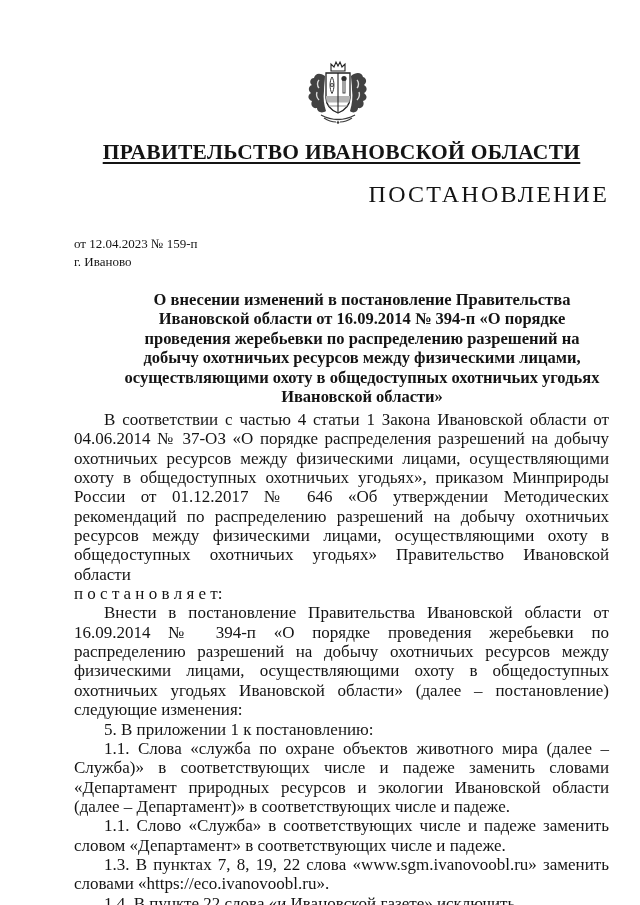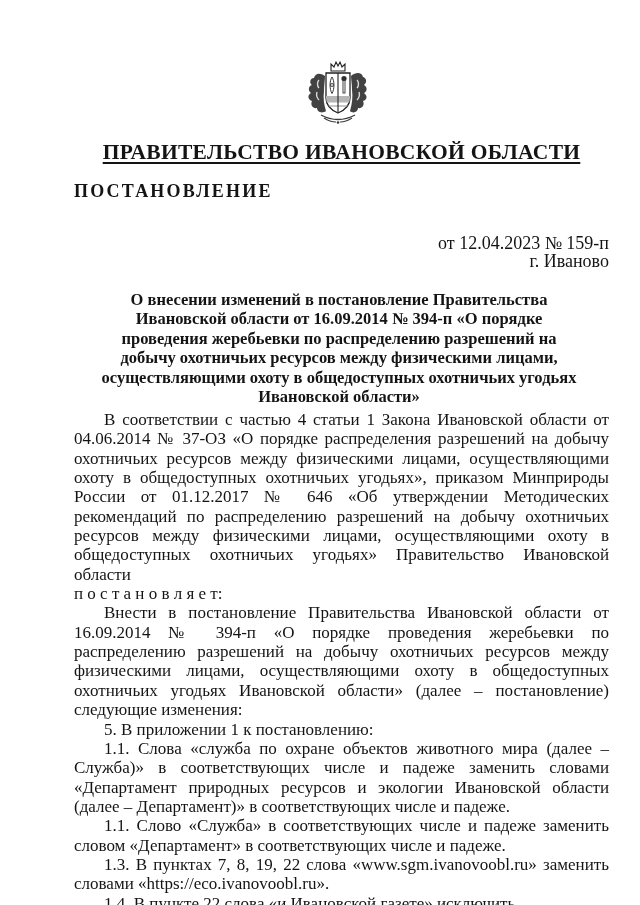--- a/index.html
+++ b/index.html
@@ -22,34 +22,34 @@
     top:140px;left:58px;width:535px;
     text-align:center;
     font-size:21.5px;font-weight:700;
     letter-spacing:.3px;
     white-space:nowrap;
   }
   .org-name .u{text-decoration:underline;text-underline-offset:3px;}
   .doc-type{
     position:absolute;
     top:181px;left:58px;width:535px;
-    text-align:left;
-    font-size:18px;font-weight:700;
+    text-align:right;
+    font-size:24px;font-weight:400;
     letter-spacing:2.2px;
   }
   .date-block{
     position:absolute;
     top:235px;left:58px;width:535px;
-    text-align:right;
-    font-size:18px;line-height:17.5px;
+    text-align:left;
+    font-size:13px;line-height:17.5px;
   }
   .doc-title-wrap{
     position:absolute;
-    top:290px;left:76px;width:535px;
-    display:flex;justify-content:flex-start;
+    top:290px;left:58px;width:535px;
+    display:flex;justify-content:flex-end;
   }
   .doc-title{
     max-width:494px;
     font-size:16.5px;font-weight:700;
     line-height:19.4px;
     text-align:center;
   }
   .body-text{
     position:absolute;
     top:410px;left:58px;width:535px;

